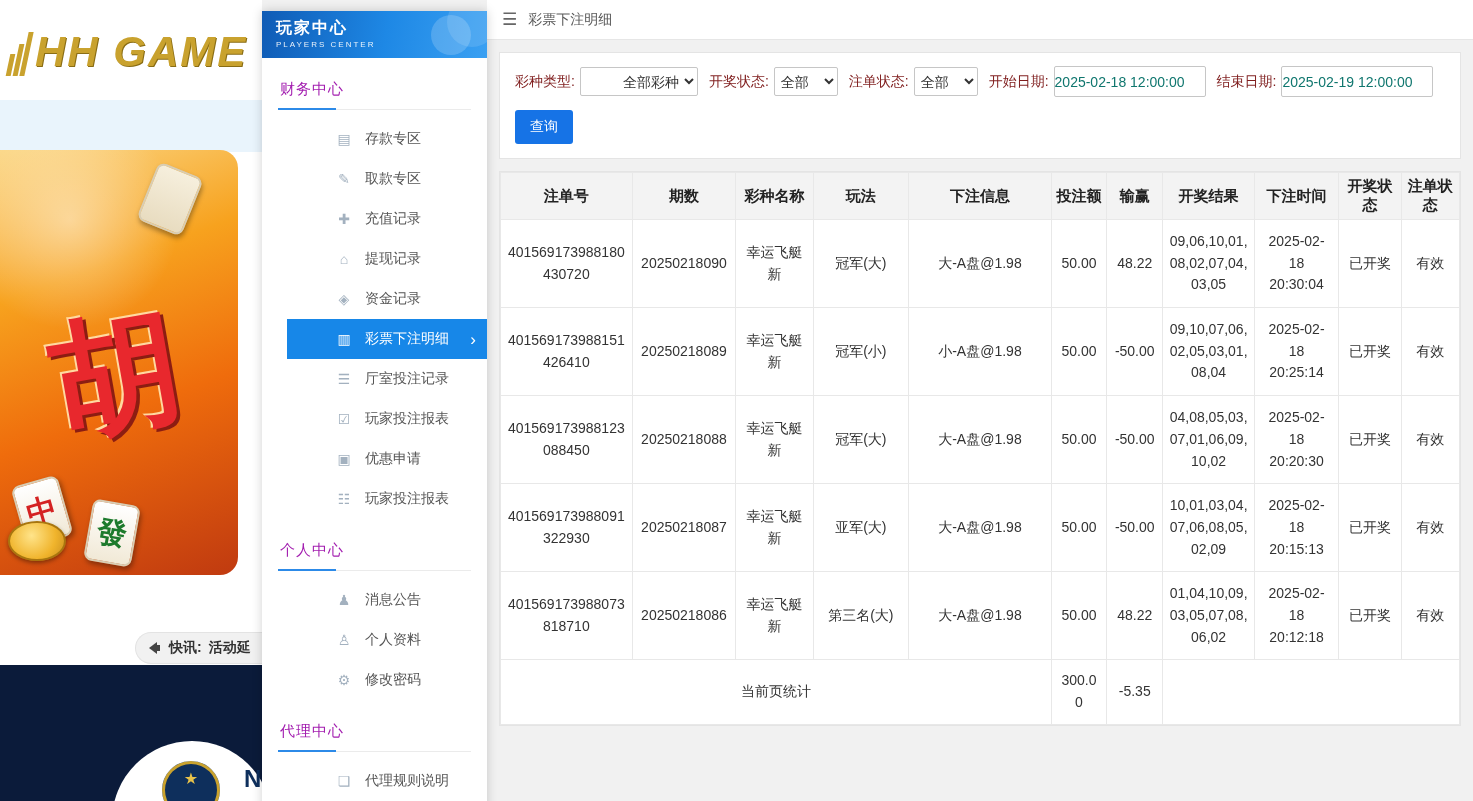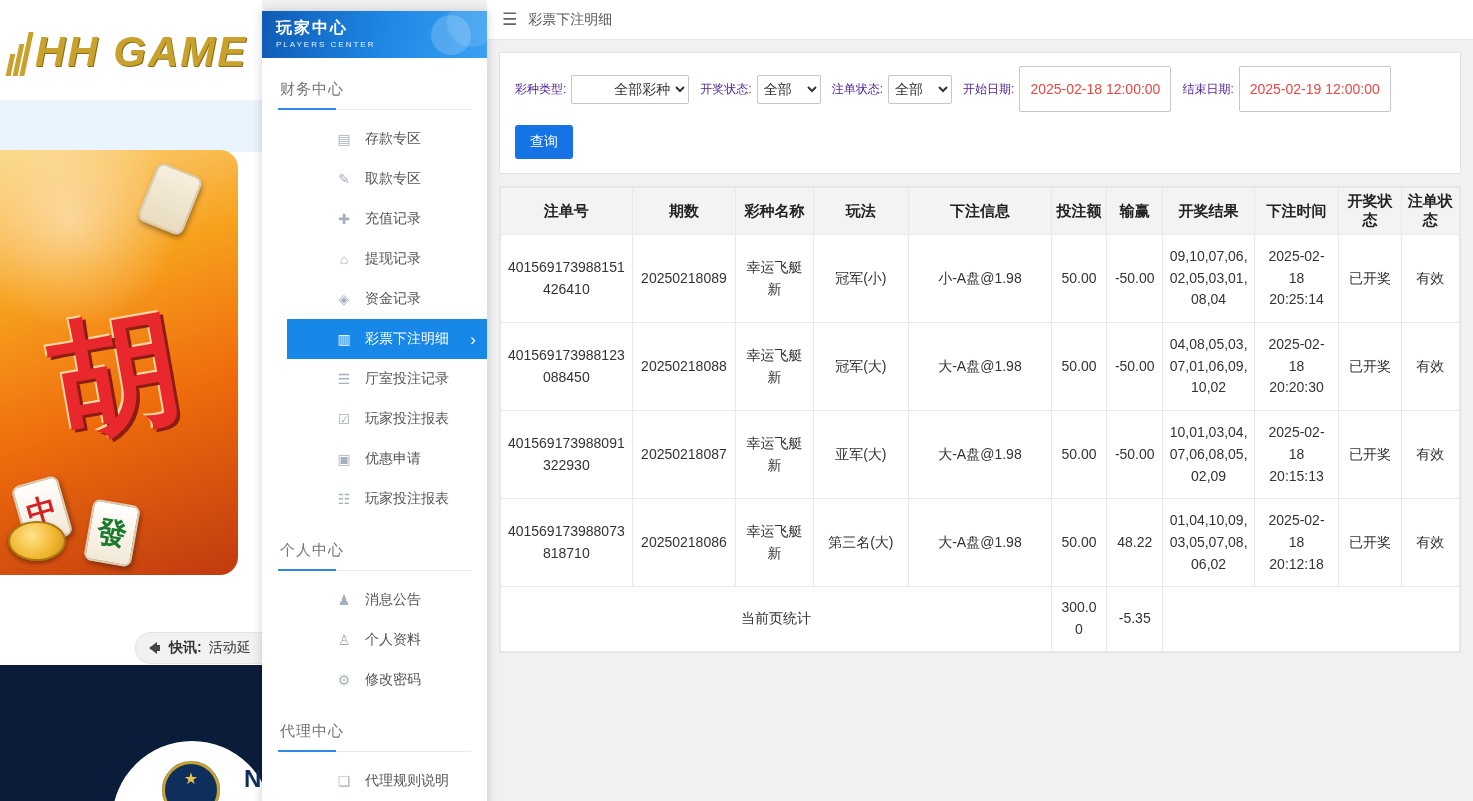--- a/index.html
+++ b/index.html
@@ -34,65 +34,65 @@
   .gold-coin { position:absolute; left:8px; bottom:14px; width:58px; height:40px; border-radius:50%;
           background:radial-gradient(circle at 40% 35%,#ffe48a,#f0b42c 60%,#c98f1f); border:2px solid #a8760f; box-shadow:0 2px 4px rgba(0,0,0,.4); }
 
   .ticker { position:absolute; left:135px; top:632px; width:127px; height:32px; background:#f1f1f1;
             border:1px solid #e3e3e3; border-right:none; border-radius:16px 0 0 16px;
             display:flex; align-items:center; gap:7px; padding-left:13px; font-size:14px; color:#333; }
   .speaker { position:relative; width:13px; height:12px; flex:0 0 13px; }
   .speaker::before { content:""; position:absolute; left:7px; top:3px; width:4px; height:6px; background:#444; }
   .speaker::after { content:""; position:absolute; left:0; top:0; border-top:6px solid transparent; border-bottom:6px solid transparent; border-right:8px solid #444; }
   .ticker-label { font-weight:700; }
-  .ticker-text { white-space:nowrap; }
+  .ticker-text { white-space:nowrap;font-weight:bold; }
 
   .bg-footer { position:absolute; left:0; top:665px; width:262px; height:136px; background:#0b1b3a; overflow:hidden; }
   .brand-card { position:absolute; left:112px; bottom:-100px; width:160px; height:160px; border-radius:50%; background:#fff; }
   .brand-emblem { position:absolute; left:158px; top:92px; width:66px; height:66px; border-radius:50%;
             background:#0e2f5c; border:4px solid #fff; box-shadow:inset 0 0 0 3px #c9a22e; display:flex; justify-content:center; }
   .emblem-star { color:#e8c24a; font-size:16px; margin-top:8px; }
   .brand-n { position:absolute; left:244px; top:100px; font-size:24px; font-weight:900; color:#0e2f5c; }
 
   
   .sidebar { position:absolute; left:262px; top:11px; width:225px; height:801px; background:#fff;
              box-shadow:0 0 10px rgba(0,0,0,.18); z-index:2; overflow:hidden; }
   .sb-header { height:47px; padding:7px 0 0 14px; position:relative; overflow:hidden; color:#fff;
              background:linear-gradient(100deg,#0f5bb5 0%,#1e88e5 55%,#3aa0f2 100%); }
   .sb-header::before { content:""; position:absolute; right:16px; top:4px; width:40px; height:40px; border-radius:50%; background:rgba(255,255,255,.18); }
   .sb-header::after { content:""; position:absolute; right:-10px; top:-14px; width:50px; height:50px; border-radius:50%; background:rgba(255,255,255,.12); }
   .sb-title { font-size:16px; font-weight:700; letter-spacing:2px; }
   .sb-sub { font-size:8px; letter-spacing:2px; opacity:.9; margin-top:1px; }
 
-  .section-title { margin:16px 16px 0; padding:6px 2px 10px; font-size:15px; color:#737373;
+  .section-title { margin:16px 16px 0; padding:6px 2px 10px; font-size:15px; color:#a21caf;
              border-bottom:1px solid #ebebeb; position:relative; letter-spacing:1px; }
   .section-title::after { content:""; position:absolute; left:0; bottom:-1px; width:58px; height:2px; background:#2c8ae8; }
   .section-title + .menu-item { margin-top:9px; }
   .menu-item { height:40px; margin-left:25px; display:flex; align-items:center; gap:13px; padding-left:49px;
              color:#555; font-size:14px; cursor:pointer; position:relative; }
   .mi-icon { color:#a3b1bf; font-size:14px; width:16px; text-align:center; flex:0 0 16px; }
   .menu-item.active { background:#1787e8; color:#fff; }
   .menu-item.active .mi-icon { color:#fff; }
   .mi-chevron { position:absolute; right:11px; font-size:17px; color:#fff; line-height:1; }
 
   
   .main { position:absolute; left:487px; top:0; right:0; bottom:0; background:#f1f1f1; z-index:1; }
   .topbar { height:40px; background:#fff; border-bottom:1px solid #e6e6e6; display:flex; align-items:center; gap:11px; padding:0 15px; }
   .hamburger { font-size:17px; color:#666; cursor:pointer; }
   .topbar-title { font-size:14px; color:#595959; }
 
   .card { margin:12px; background:#fff; border:1px solid #e4e4e4; }
   .filter-card { padding:13px 15px 14px; }
   .filter-row { display:flex; align-items:center; flex-wrap:wrap; }
   .f-group { display:flex; align-items:center; gap:5px; margin-right:11px; }
-  .f-label { font-size:12px; color:#4c1d95; white-space:nowrap; }
+  .f-label { font-size:14px; color:#7f1d1d; white-space:nowrap; }
   .f-select { height:29px; border:1px solid #c6c6c6; border-radius:2px; background:#fff; font-size:14px; color:#333; padding:0 2px; }
   .f-select.wide { width:118px;text-align:right; }
   .f-select.narrow { width:64px; }
-  .date-input { height:46px; width:152px; border:1px solid #c6c6c6; border-radius:2px; text-align:center; font-size:14px; color:#ef4444; }
+  .date-input { height:31px; width:152px; border:1px solid #c6c6c6; border-radius:2px; font-size:14px; color:#0f766e; }
   .search-btn { margin-top:13px; background:#1673e6; color:#fff; border:none; border-radius:3px; padding:8px 15px; font-size:14px; cursor:pointer; display:inline-block; }
 
   .table-card { margin-top:0; }
   table { width:100%; border-collapse:collapse; table-layout:fixed; }
   th, td { border:1px solid #e8e8e8; text-align:center; vertical-align:middle; }
   th { background:#f3f3f3; font-size:15px; font-weight:700; color:#222; height:44px; padding:4px 2px; }
   td { font-size:14px; color:#333; padding:11px 6px; line-height:1.55; overflow-wrap:break-word; }
   td:nth-child(1), td:nth-child(8) { word-break:break-all; }
   tr.summary-row td { padding:10px 6px; }
 </style>
@@ -264,20 +264,33 @@
             <th>投注额</th>
             <th>输赢</th>
             <th>开奖结果</th>
             <th>下注时间</th>
             <th>开奖状态</th>
             <th>注单状态</th>
           </tr>
       </thead>
       <tbody>
           <tr>
+            <td>401569173988180430720</td>
+            <td>20250218090</td>
+            <td>幸运飞艇新</td>
+            <td>冠军(大)</td>
+            <td>大-A盘@1.98</td>
+            <td>50.00</td>
+            <td>48.22</td>
+            <td>09,06,10,01,08,02,07,04,03,05</td>
+            <td>2025-02-18 20:30:04</td>
+            <td>已开奖</td>
+            <td>有效</td>
+          </tr>
+          <tr>
             <td>401569173988151426410</td>
             <td>20250218089</td>
             <td>幸运飞艇新</td>
             <td>冠军(小)</td>
             <td>小-A盘@1.98</td>
             <td>50.00</td>
             <td>-50.00</td>
             <td>09,10,07,06,02,05,03,01,08,04</td>
             <td>2025-02-18 20:25:14</td>
             <td>已开奖</td>

